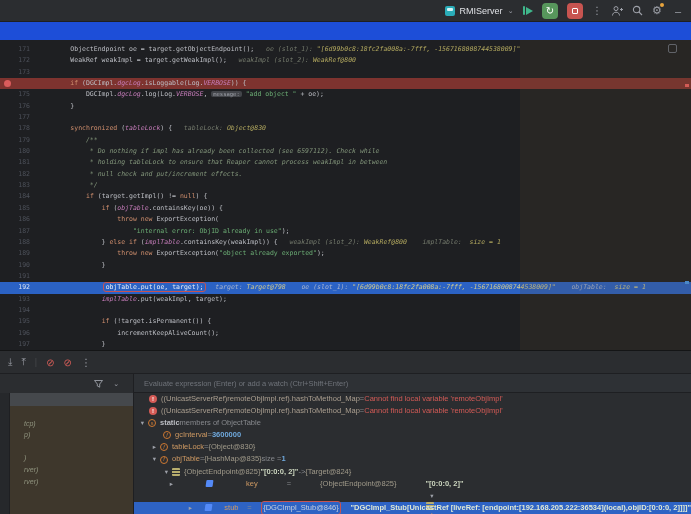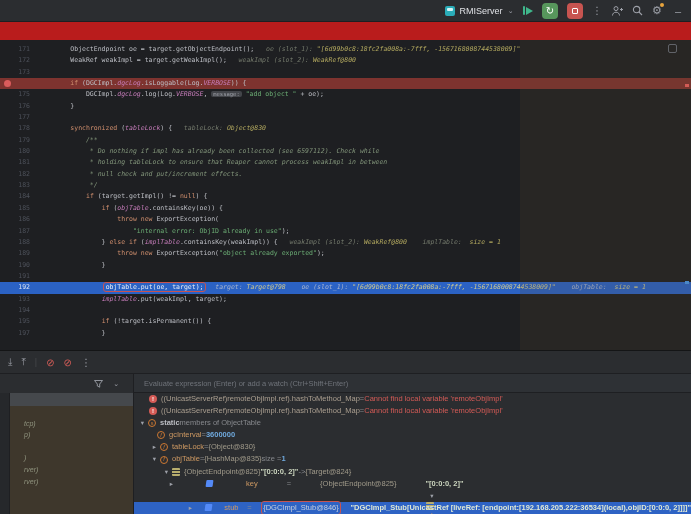--- a/index.html
+++ b/index.html
@@ -1,18 +1,18 @@
 <!DOCTYPE html>
 <html><head>
 <meta charset="utf-8">
 <style>
   * { margin:0; padding:0; box-sizing:border-box; }
   html,body { background:#1e1f22; }
   .app { position:relative; width:691px; height:514px; overflow:hidden;
-         font-family:"Liberation Sans", sans-serif; color:#bcbec4; background:#b91c1c; }
+         font-family:"Liberation Sans", sans-serif; color:#bcbec4; background:#1d4ed8; }
 
   
   .titlebar { position:absolute; left:0; top:0; width:691px; height:22px; background:#2b2d30;
               border-bottom:1px solid #1e1f22; display:flex; align-items:center; }
   .tb-right { margin-left:auto; display:flex; align-items:center; gap:9px; padding-right:10px; }
   .runcfg { display:flex; align-items:center; gap:5px; font-size:9px; color:#dfe1e5; }
   .runcfg-icon { width:10px; height:10px; border-radius:2px; background:#2aacb8; position:relative; }
   .runcfg-icon:after { content:""; position:absolute; left:2px; top:2px; width:6px; height:3px; background:#d5f2f4; border-radius:1px; }
   .chev { color:#9da0a8; font-size:7px; }
   .dbg-ic { display:flex; align-items:center; gap:1px; }
@@ -189,20 +189,21 @@
         <div class="line"><span class="ln">186</span><span class="sg-p">                    </span><span class="sg-k">throw new </span><span class="sg-p">ExportException(</span></div>
         <div class="line"><span class="ln">187</span><span class="sg-p">                        </span><span class="sg-s">"internal error: ObjID already in use"</span><span class="sg-p">);</span></div>
         <div class="line"><span class="ln">188</span><span class="sg-p">                } </span><span class="sg-k">else if </span><span class="sg-p">(</span><span class="sg-f">implTable</span><span class="sg-p">.containsKey(weakImpl)) {</span><span class="sg-p">   </span><span class="sg-hn">weakImpl (slot_2): </span><span class="sg-hv">WeakRef@800</span><span class="sg-p">    </span><span class="sg-hn">implTable: </span><span class="sg-hv"> size = 1</span></div>
         <div class="line"><span class="ln">189</span><span class="sg-p">                    </span><span class="sg-k">throw new </span><span class="sg-p">ExportException(</span><span class="sg-s">"object already exported"</span><span class="sg-p">);</span></div>
         <div class="line"><span class="ln">190</span><span class="sg-p">                }</span></div>
         <div class="line"><span class="ln">191</span></div>
         <div class="line exec"><span class="ln">192</span><span class="sg-p">                </span><span class="redbox"><span class="sg-f">objTable</span><span class="sg-p">.put(oe, target);</span></span><span class="sg-p">  </span><span class="sg-hn">target: </span><span class="sg-hv">Target@798</span><span class="sg-p">    </span><span class="sg-hn">oe (slot_1): </span><span class="sg-hv">"[6d99b0c8:18fc2fa008a:-7fff, -1567168008744538009]"</span><span class="sg-p">    </span><span class="sg-hn">objTable: </span><span class="sg-hv"> size = 1</span></div>
         <div class="line"><span class="ln">193</span><span class="sg-p">                </span><span class="sg-f">implTable</span><span class="sg-p">.put(weakImpl, target);</span></div>
         <div class="line"><span class="ln">194</span></div>
         <div class="line"><span class="ln">195</span><span class="sg-p">                </span><span class="sg-k">if </span><span class="sg-p">(!target.isPermanent()) {</span></div>
+        <div class="line"><span class="ln">196</span><span class="sg-p">                    incrementKeepAliveCount();</span></div>
         <div class="line"><span class="ln">197</span><span class="sg-p">                }</span></div>
       </div>
     <div class="ed-tint"></div>
     <div class="ed-widget"></div>
     <div class="mark-red"></div>
     <div class="mark-blue"></div>
   </div>
 
   <div class="debug">
     <div class="dbg-toolbar" id="dbgToolbar">
@@ -252,21 +253,21 @@
             <span class="sg-twatch">((UnicastServerRef)remoteObjImpl.ref).hashToMethod_Map</span>
             <span class="sg-tg"> = </span>
             <span class="sg-terr">Cannot find local variable 'remoteObjImpl'</span>
           </div>
           <div class="trow" style="padding-left: 3px;">
             <span class="texp">▾</span>
             <span class="tico ic-st">s</span>
             <span class="sg-tw">static</span>
             <span class="sg-tg"> members of ObjectTable</span>
           </div>
-          <div class="trow" style="padding-left: 12px;">
+          <div class="trow" style="padding-left: 18px;">
             <span class="texp" style="width: 11px;"></span>
             <span class="tico ic-fld">f</span>
             <span class="sg-tn">gcInterval</span>
             <span class="sg-tg"> = </span>
             <span class="sg-tnum">3600000</span>
           </div>
           <div class="trow" style="padding-left: 15px;">
             <span class="texp">▸</span>
             <span class="tico ic-fld">f</span>
             <span class="sg-tn">tableLock</span>

